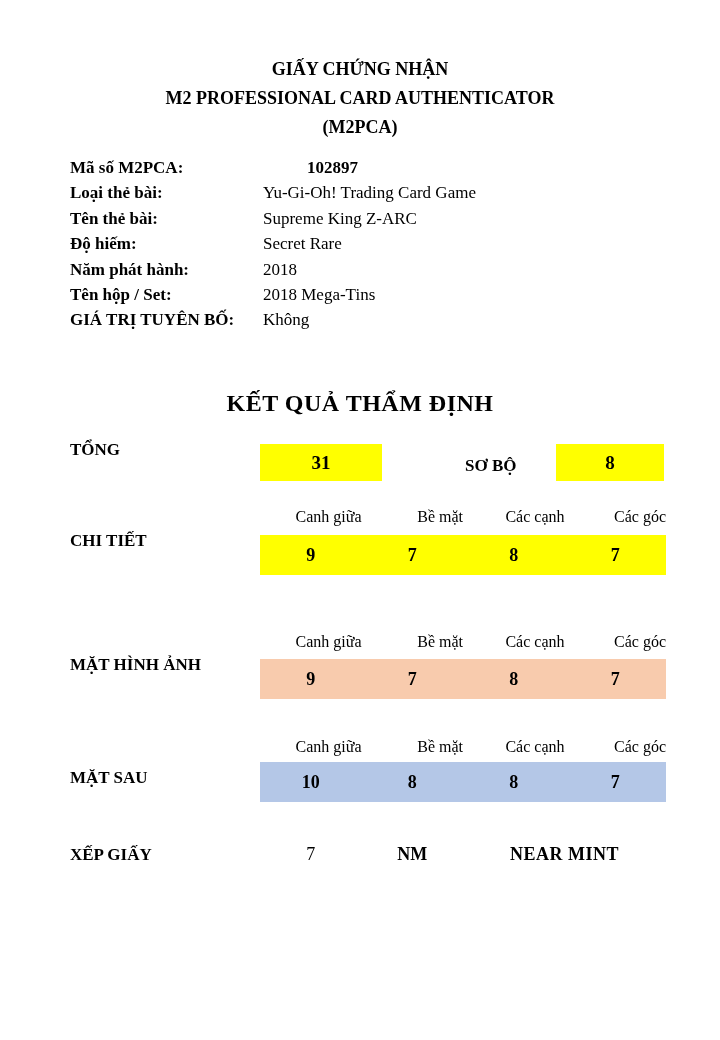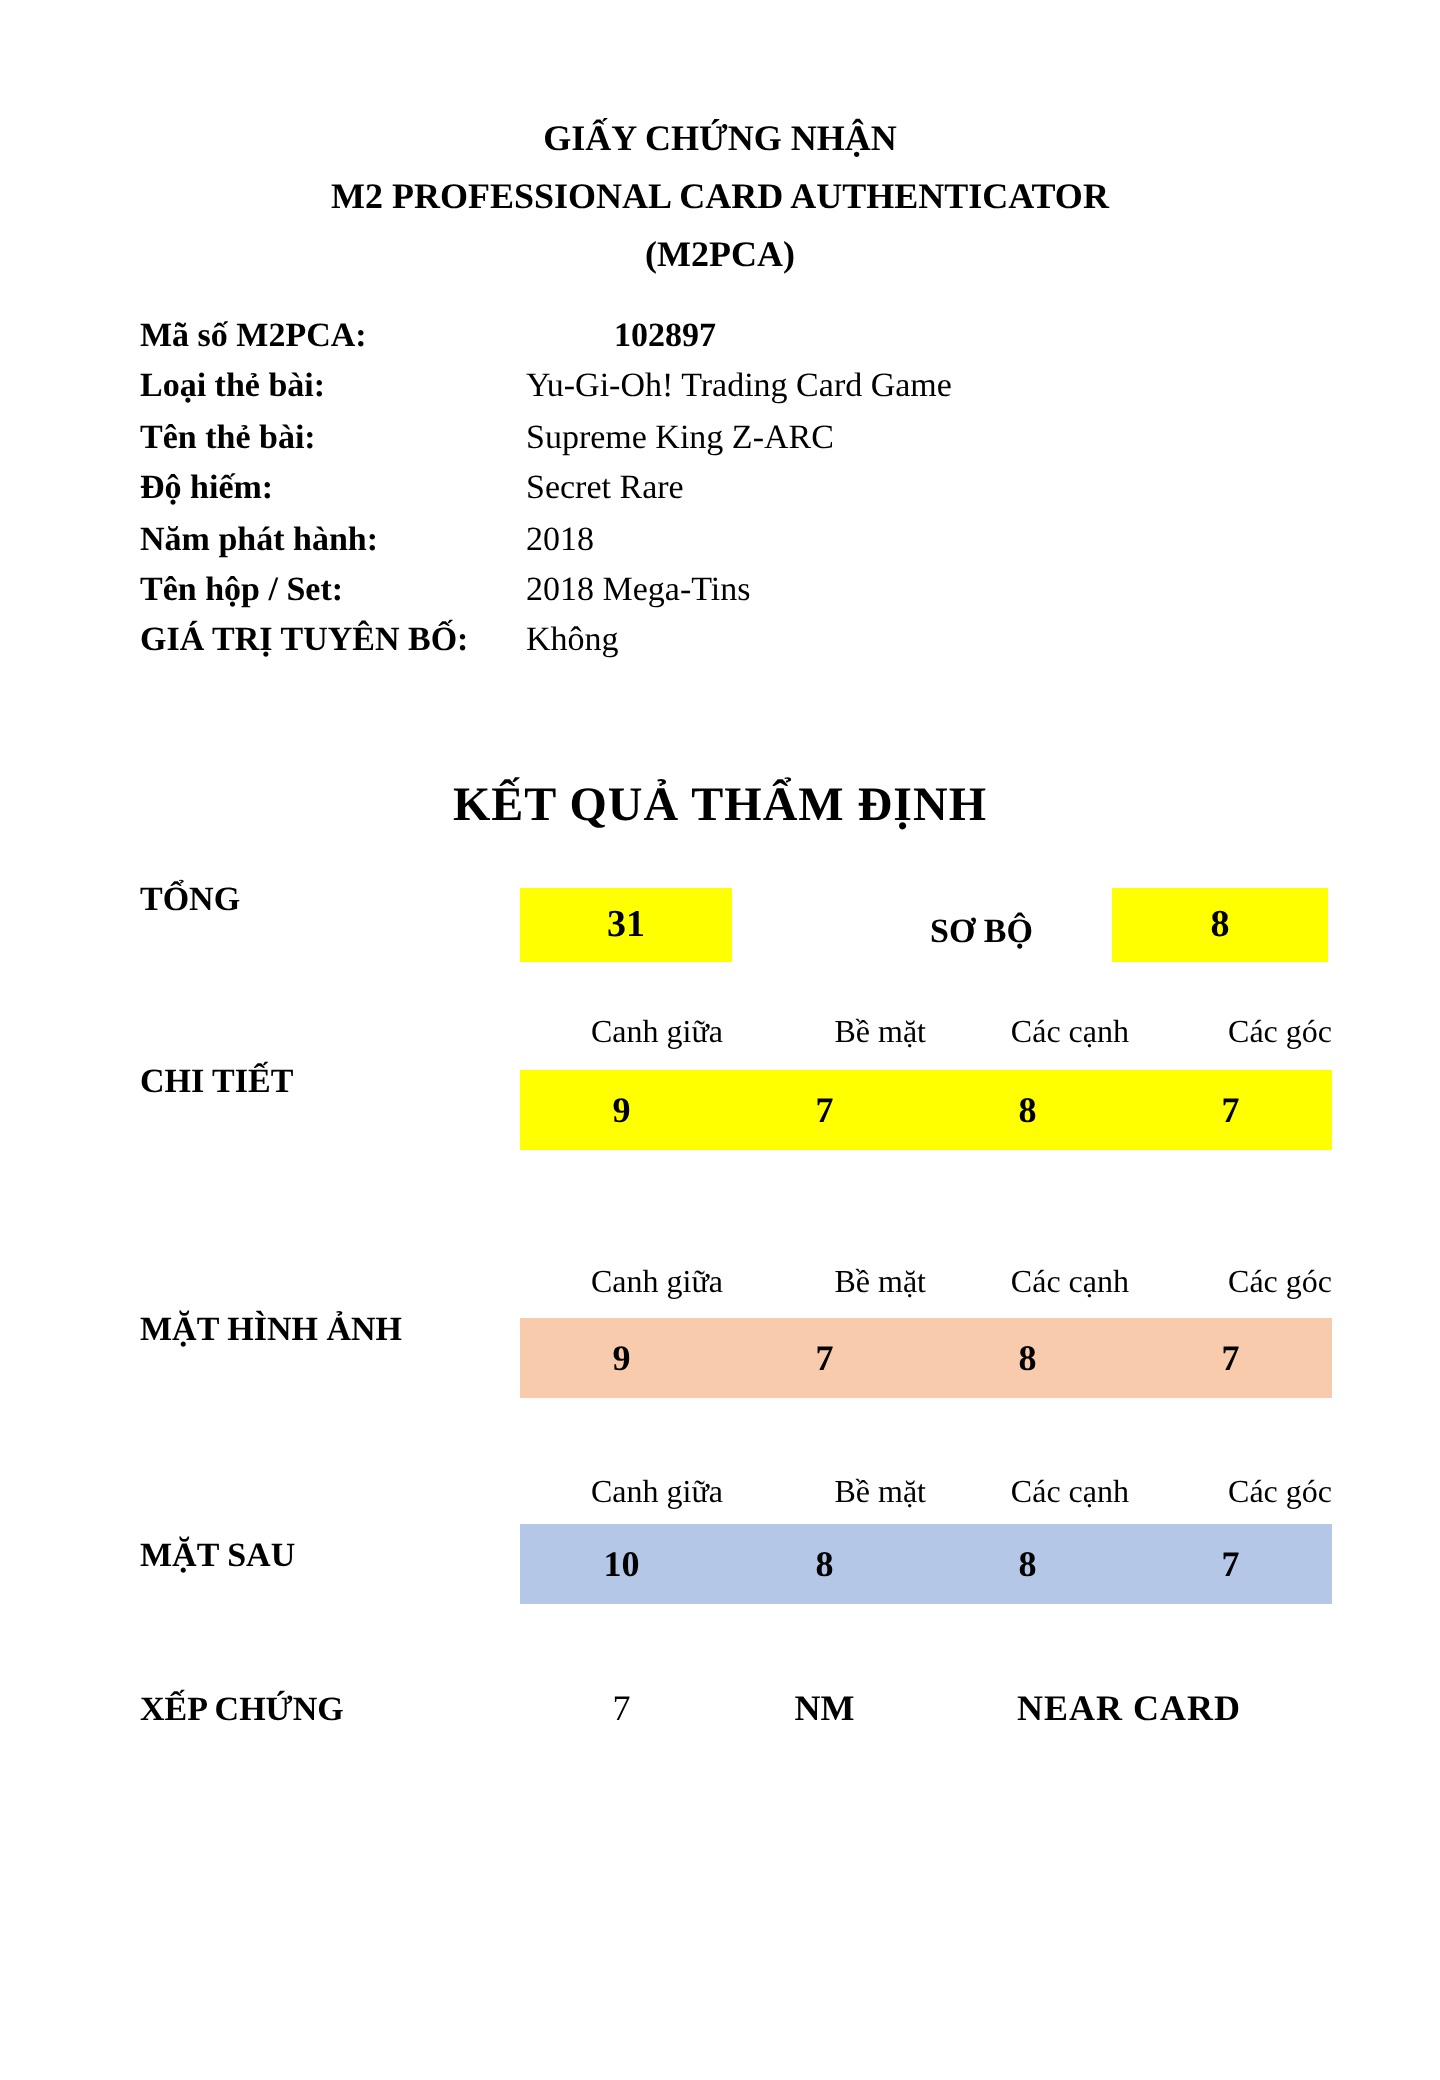--- a/index.html
+++ b/index.html
@@ -33,21 +33,21 @@
   .lbl-sobo    { left:465px; top:456px; }
   .lbl-chitiet { top:531px; }
   .lbl-mathinh { top:655px; }
   .lbl-matsau  { top:768px; }
   .lbl-xeploai { top:845px; }
 
   .score-box {
     position:absolute; top:444px; height:37px; line-height:37px;
     text-align:center; font-size:19px; font-weight:bold;
   }
-  .box-total  { left:260px; width:106px; }
+  .box-total  { left:260px; width:122px; }
   .box-prelim { left:556px; width:108px; }
 
   .col-headers {
     position:absolute; left:260px; width:406px;
     display:grid; grid-template-columns:repeat(4,1fr);
     text-align:right; font-size:16px; line-height:21px;
   }
   .ch-1 { top:506px; } .ch-2 { top:631px; } .ch-3 { top:736px; }
   .col-h { white-space:nowrap; }
 
@@ -151,20 +151,20 @@
     <span class="col-h">Các cạnh</span>
     <span class="col-h">Các góc</span>
   </div>
   <div class="score-row sr-3" style="background-color: rgb(180, 199, 231);">
     <span>10</span>
     <span>8</span>
     <span>8</span>
     <span>7</span>
   </div>
 
-  <span class="side-label lbl-xeploai">XẾP CHỨNG</span>
+  <span class="side-label lbl-xeploai">XẾP GIẤY</span>
   <div class="final-row">
     <span class="final-score">7</span>
     <span class="final-code">NM</span>
-    <span class="final-name">NEAR CARD</span>
+    <span class="final-name">NEAR MINT</span>
   </div>
 
 </div>
 
 </body></html>

